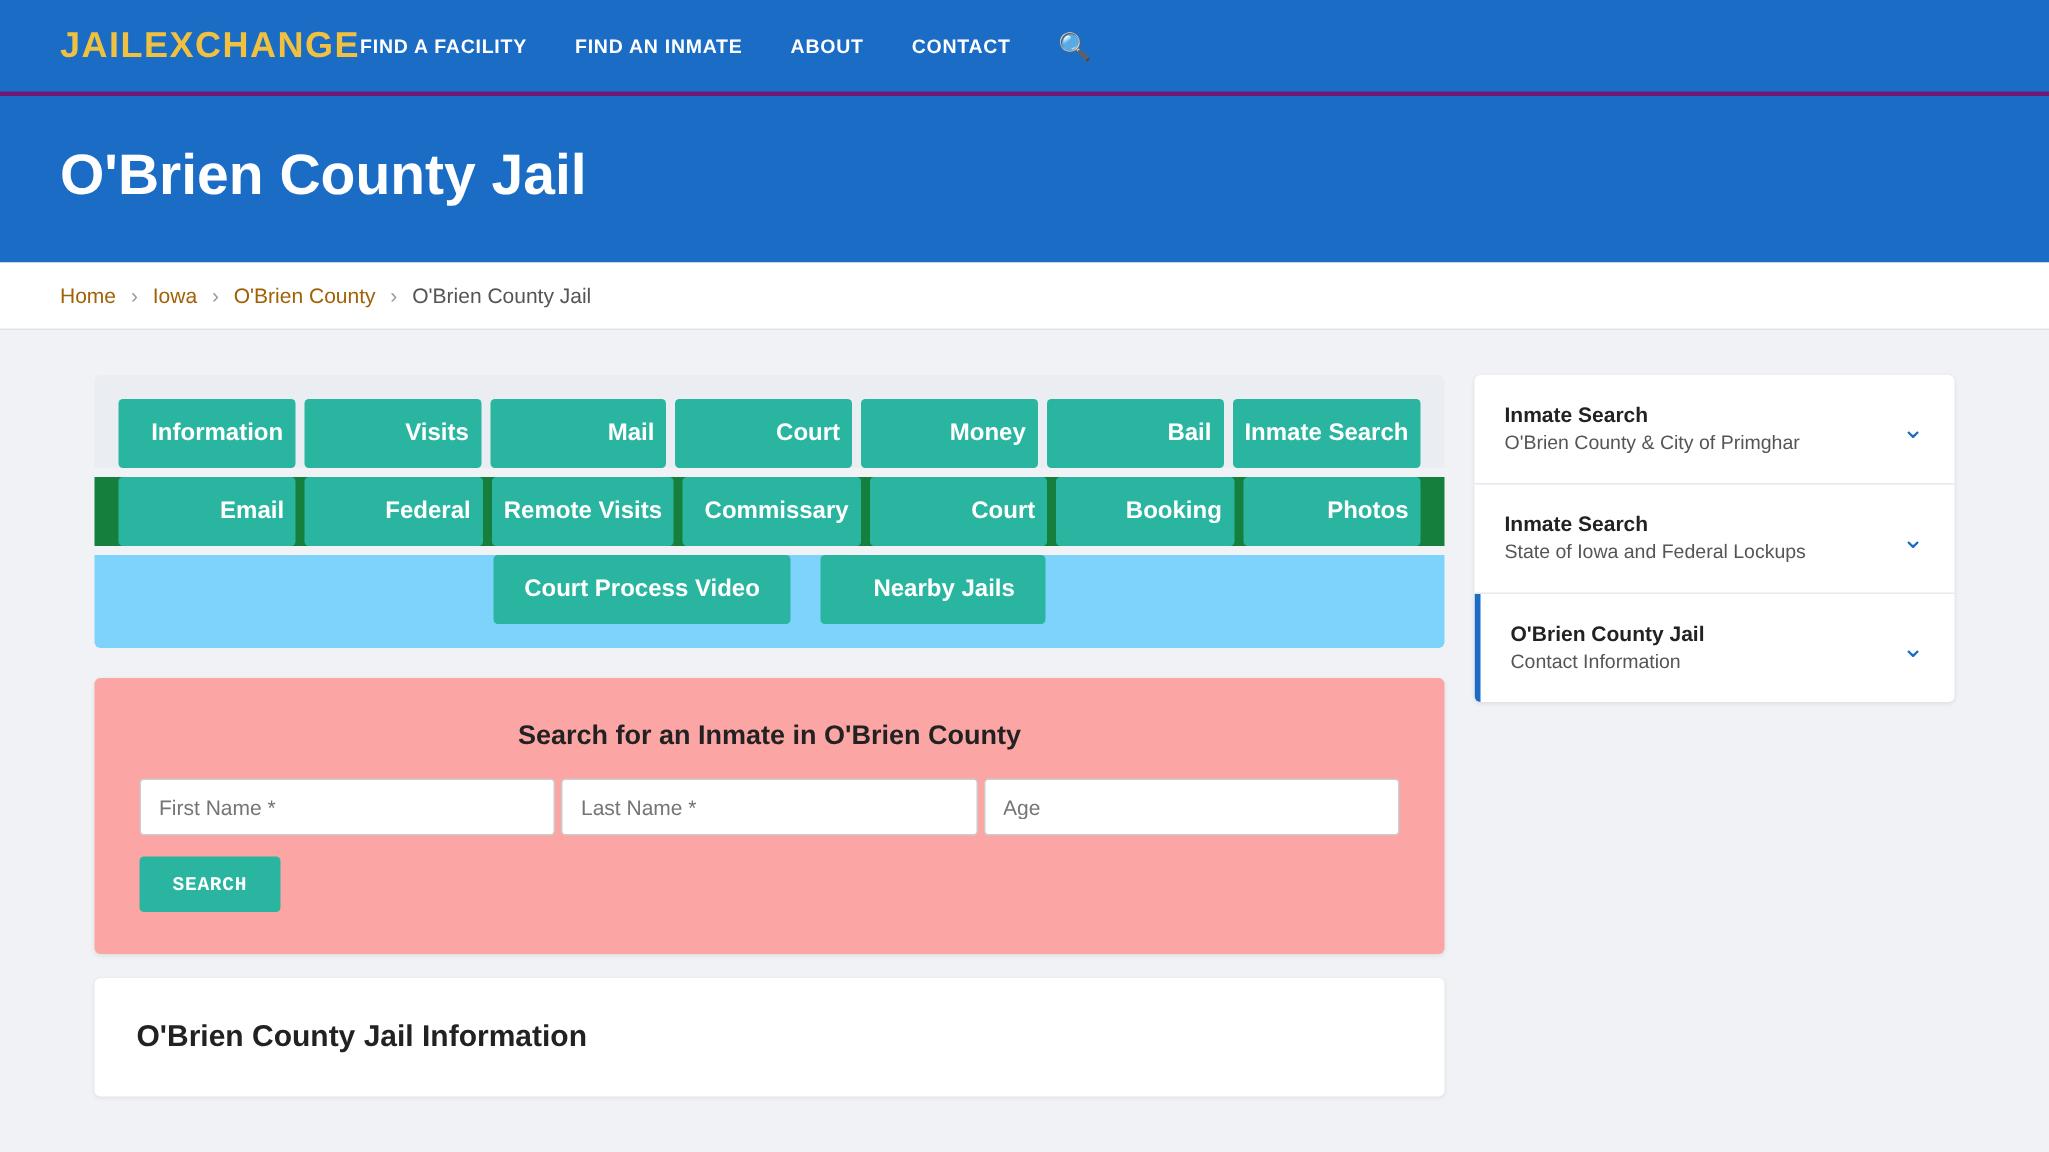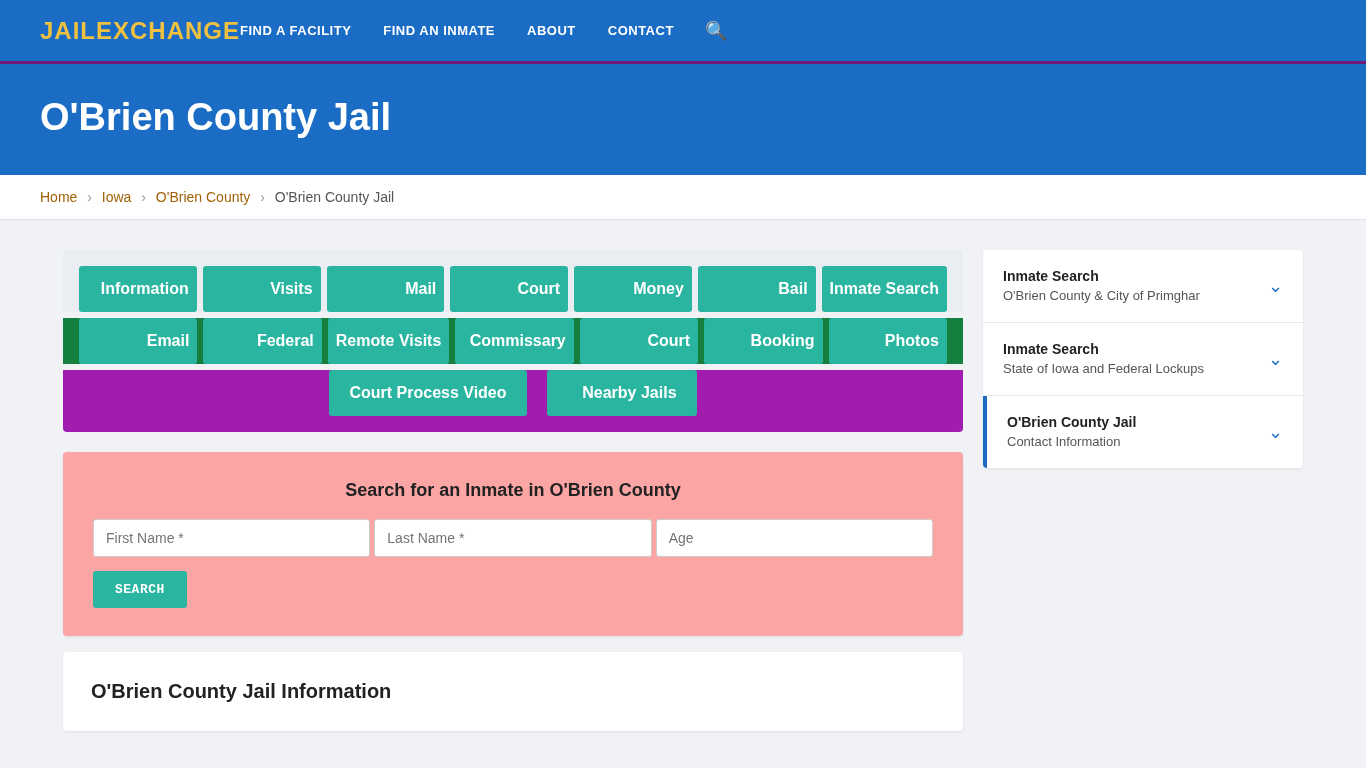--- a/index.html
+++ b/index.html
@@ -93,21 +93,21 @@
       grid-template-columns: repeat(7, 1fr);
       gap: 6px;
       margin-bottom: 6px;
       background: #15803d;
       padding: 0 16px;
     }
     .btn-grid-row3 {
       display: flex;
       justify-content: center;
       gap: 20px;
-      background: #a21caf;
+      background: #7dd3fc;
       padding: 0 16px 16px 16px;
       border-radius: 0 0 4px 4px;
     }
     .teal-btn {
       background: #2ab5a0;
       color: #fff;
       font-size: 16px;
       font-weight: 600;
       border: none;
       border-radius: 3px;

